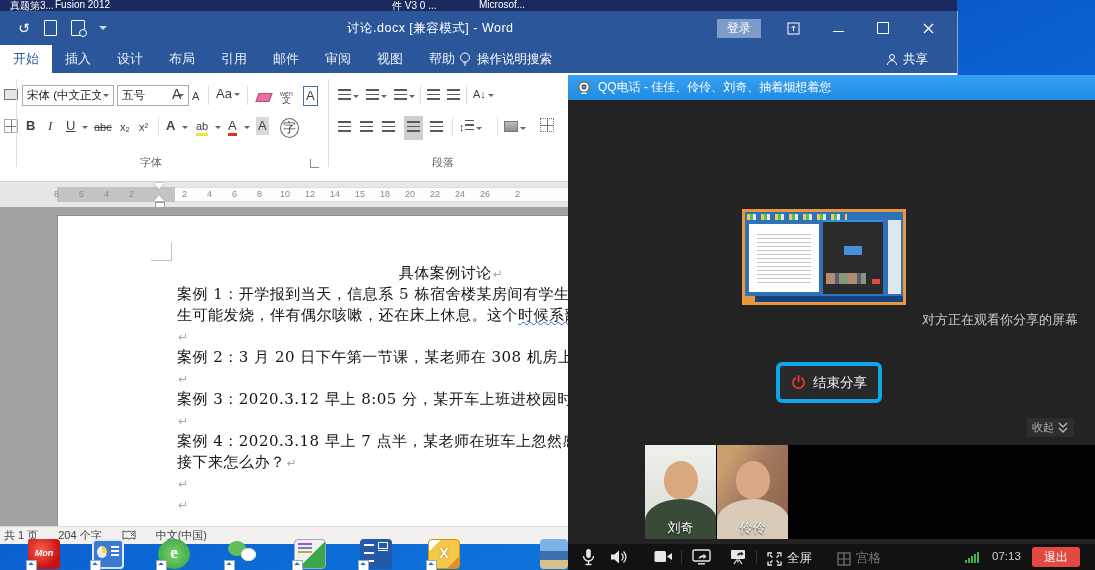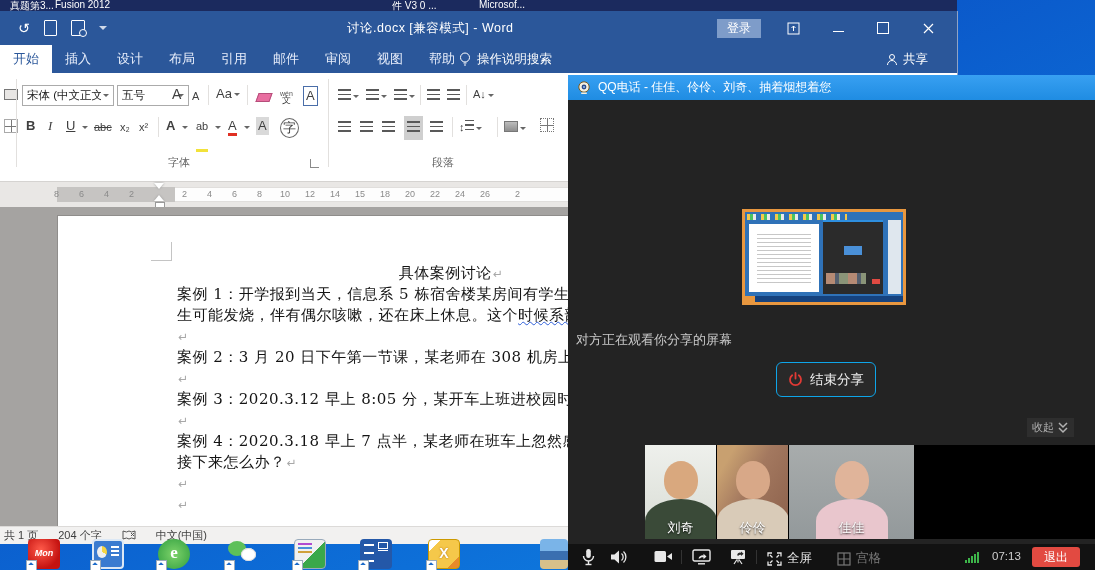--- a/index.html
+++ b/index.html
@@ -32,21 +32,21 @@
   .share-btn{position:absolute;left:886px;top:0;height:28px;display:flex;align-items:center;gap:4px;color:#fff;font-size:12.5px;}
   
   .ribbon{position:absolute;left:0;top:62px;width:100%;height:108px;background:#fff;border-bottom:5px solid #3b82f6;color:#444;}
   .ribbon .sel{position:absolute;height:21px;border:1px solid #ababab;background:#fff;font-size:11.5px;color:#222;display:flex;align-items:center;justify-content:space-between;padding:0 4px;box-sizing:border-box;}
   .ribbon .ic{position:absolute;font-size:13px;line-height:18px;color:#3f3f3f;white-space:nowrap;}
   .ribbon .glabel{position:absolute;top:82px;font-size:11px;color:#666;}
   .launch{position:absolute;width:8px;height:8px;border-left:1px solid #8a8a8a;border-bottom:1px solid #8a8a8a;}
   .vdiv{position:absolute;top:6px;width:1px;height:88px;background:#e2e0de;}
   .sdiv{position:absolute;width:1px;height:20px;background:#e2e0de;}
   .u-red{box-shadow:inset 0 -3px 0 #e03023;padding-bottom:1px;}
-  .u-yel{box-shadow:inset 0 -3px 0 #f2e23a;padding-bottom:17px;}
+  .u-yel{box-shadow:inset 0 -3px 0 #f2e23a;padding-bottom:1px;}
   .a-blue{color:#4472c4;font-weight:bold;}
   .a-shade{background:#d9d9d9;padding:0 2px;}
   .zi-circ{border:1px solid #666;border-radius:50%;padding:0 2px;font-size:10px;}
   .hlines{display:inline-block;width:13px;height:11px;background:repeating-linear-gradient(to bottom,#595959 0 1.5px,transparent 1.5px 4.5px);}
   .act-ic{background:#cfcfcf;padding:3px;}
   .charbox{border:1px solid #4a6ea9;padding:0 2px;}
   .wen-st{display:inline-flex;flex-direction:column;align-items:center;line-height:7px;font-size:9px;}
   .wen-st .py{font-size:7px;color:#555;}
   .eraser{display:inline-block;width:12px;height:7px;background:#e86ea0;transform:skewX(-20deg);border:1px solid #b54e7a;}
   .shadebox{display:inline-block;width:12px;height:9px;background:linear-gradient(#bdbdbd,#8f8f8f);border:1px solid #777;}
@@ -90,22 +90,22 @@
   .mini-doc{position:absolute;left:4px;top:12px;width:70px;bottom:10px;background:#fff;}
   .mini-doc::after{content:"";position:absolute;left:8px;right:8px;top:10px;bottom:8px;background:repeating-linear-gradient(#999 0 1px,transparent 1px 4px);opacity:.55;}
   .mini-qq{position:absolute;left:78px;top:8px;width:60px;bottom:8px;background:#2b2b2b;border-top:2px solid #2e8fe0;}
   .mini-qq .btn{position:absolute;left:50%;top:34%;width:18px;height:9px;margin-left:-9px;background:#4a90d8;}
   .mini-qq .vids{position:absolute;left:3px;bottom:10px;width:40px;height:11px;
     background:repeating-linear-gradient(90deg,#b58a74 0 9px,#555f6e 9px 13px,#8a9478 13px 22px);}
   .mini-qq .red{position:absolute;right:3px;bottom:10px;width:8px;height:5px;background:#e04a42;}
   .mini-panel{position:absolute;right:2px;top:8px;width:13px;bottom:8px;background:#dfe7ee;}
   .mini-task{position:absolute;left:0;right:0;bottom:0;height:6px;background:#15427e;}
   .mini-task::before{content:"";position:absolute;left:0;top:0;width:10px;height:6px;background:#e8973f;}
-  .hint{position:absolute;left:8px;top:236px;width:510px;text-align:left;color:#c9c9c9;font-size:13px;margin-top:20px;}
-  .endshare{position:absolute;left:208px;top:287px;width:98px;height:33px;border:1px solid #0ea5e9;border-radius:6px;background:rgba(255,255,255,.03);display:flex;align-items:center;justify-content:center;gap:7px;color:#efefef;font-size:13.5px;cursor:pointer;}
+  .hint{position:absolute;left:0;top:236px;width:510px;text-align:right;color:#c9c9c9;font-size:13px;}
+  .endshare{position:absolute;left:208px;top:287px;width:98px;height:33px;border:4px solid #0ea5e9;border-radius:6px;background:rgba(255,255,255,.03);display:flex;align-items:center;justify-content:center;gap:7px;color:#efefef;font-size:13.5px;cursor:pointer;}
   .collapse{position:absolute;left:459px;top:343px;height:19px;padding:0 5px;background:#2e2e2e;color:#b2b2b2;font-size:11px;display:flex;align-items:center;gap:3px;cursor:pointer;}
   .vband{position:absolute;left:77px;right:0;top:370px;height:94px;background:#000;}
   .tile{position:absolute;top:0;height:94px;overflow:hidden;}
   .tile::before{content:"";position:absolute;left:50%;top:16px;width:34px;height:38px;margin-left:-17px;border-radius:50% 50% 46% 46%;background:var(--skin);}
   .tile::after{content:"";position:absolute;left:50%;bottom:-4px;width:72px;height:44px;margin-left:-36px;border-radius:50% 50% 0 0;background:var(--cloth);}
   .tname2{position:absolute;left:0;bottom:2px;width:100%;text-align:center;color:#fff;font-size:13px;text-shadow:0 1px 2px rgba(0,0,0,.85);z-index:2;}
   .hp{position:absolute;left:50%;top:10px;width:46px;height:26px;margin-left:-23px;border:6px solid #14141a;border-bottom:none;border-radius:50% 50% 0 0;z-index:1;}
   .qq-bar{position:absolute;left:0;bottom:0;width:100%;height:26px;background:#121212;display:flex;align-items:center;}
   .qb{position:absolute;display:flex;align-items:center;gap:5px;color:#e8e8e8;font-size:12.5px;}
   .qb.dim{color:#787878;}
@@ -215,21 +215,21 @@
       <span class="sdiv" style="left:158px;top:44px"></span>
       <span class="ic a-blue" style="left:166px;top:44px">A</span>
       <span class="tri-s" style="position:absolute;left:180px;top:53px"></span>
       <span class="ic u-yel" style="left:196px;top:44px;font-size:11px">ab</span>
       <span class="tri-s" style="position:absolute;left:213px;top:53px"></span>
       <span class="ic u-red" style="left:228px;top:44px">A</span>
       <span class="tri-s" style="position:absolute;left:242px;top:53px"></span>
       <span class="ic a-shade" style="left:256px;top:44px">A</span>
       <span class="ic zi-circ" style="left:280px;top:45px">字</span>
 
-      <span class="glabel" style="left:168px">字体</span>
+      <span class="glabel" style="left:140px">字体</span>
       <span class="launch" style="left:310px;top:86px"></span>
       <span class="vdiv" style="left:328px"></span>
 
       <span class="ic" style="left:338px;top:14px"><span class="hlines"></span><span class="tri-s"></span></span>
       <span class="ic" style="left:366px;top:14px"><span class="hlines"></span><span class="tri-s"></span></span>
       <span class="ic" style="left:394px;top:14px"><span class="hlines"></span><span class="tri-s"></span></span>
       <span class="sdiv" style="left:420px;top:12px"></span>
       <span class="ic" style="left:427px;top:14px"><span class="hlines"></span></span>
       <span class="ic" style="left:447px;top:14px"><span class="hlines"></span></span>
       <span class="sdiv" style="left:466px;top:12px"></span>
@@ -391,23 +391,20 @@
       </svg>
     </div>
 
     <div class="vband">
       <div class="tile" style="left:72px;width:71px;--skin:#d8a888;--cloth:#d9cbb8;background:linear-gradient(120deg,#c8a070 15%,#a3785f 45%,#8a5f4a);">
         <span class="tname2">伶伶</span>
       </div>
       <div class="tile" style="left:0;width:71px;--skin:#d9a87e;--cloth:#3a4a38;background:linear-gradient(#eef0ec,#d8dcd4);">
         <span class="tname2">刘奇</span>
       </div>
-      <div class="tile" style="left:144px;width:125px;--skin:#e0b49a;--cloth:#e9c6cd;background:linear-gradient(#a8acac,#93999b);">
-        <span class="tname2">佳佳</span>
-      </div>
     </div>
 
     <div class="qq-bar">
       <div class="qb" style="left:13px;top:4px">
         <svg width="15" height="18" viewBox="0 0 15 18">
             <rect x="5.2" y="1" width="4.6" height="9" rx="2.3" fill="#e8e8e8"></rect>
             <path d="M2.5 8 a5 5 0 0 0 10 0" fill="none" stroke="#e8e8e8" stroke-width="1.4"></path>
             <line x1="7.5" y1="13" x2="7.5" y2="16" stroke="#e8e8e8" stroke-width="1.4"></line>
             <line x1="4.5" y1="16.5" x2="10.5" y2="16.5" stroke="#e8e8e8" stroke-width="1.4"></line>
           </svg>

